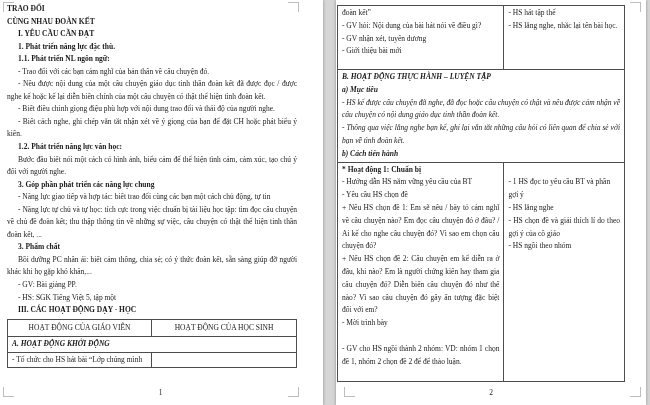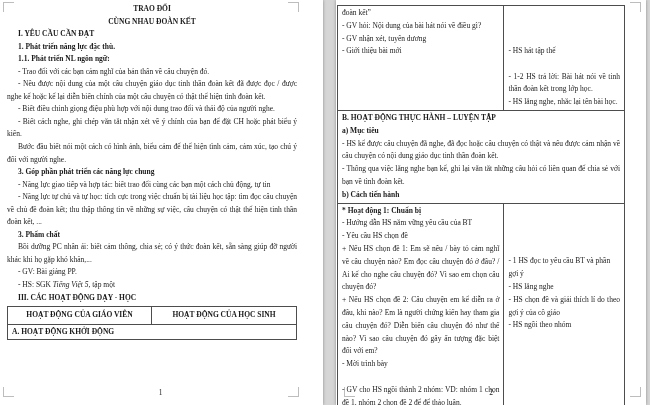--- a/index.html
+++ b/index.html
@@ -6,36 +6,36 @@
   body{background:#d6d6d6;font-family:"Liberation Serif","DejaVu Serif",serif;color:#1a1a1a;}
   .canvas{position:relative;width:650px;height:405px;overflow:hidden;background:#d6d6d6;}
   .page{position:absolute;top:0;height:405px;background:#ffffff;box-shadow:0 0 3px rgba(0,0,0,.35);overflow:hidden;}
   #page1{left:-2px;width:325px;}
   #page2{left:336px;width:310px;}
   .content{position:relative;font-size:7.5px;line-height:12.55px;}
   #page1 .content{padding:3px 26px 0 9px;}
   #page2 .content{padding:5px 13px 0 1px;}
   p{margin:0;}
   .b{font-weight:bold;}
-  .ctr{text-align:center;}
+  .ctr{}
   .jus{text-align:justify;}
   .ind{text-indent:11px;}
-  .it{font-style:italic;}
+  .it{}
   
   .tbl{border:1px solid #4d4d4d;margin-top:2px;}
   .trow{display:flex;align-items:stretch;border-top:1px solid #4d4d4d;}
   .trow:first-child{border-top:none;}
   .cell{padding:1px 4px;box-sizing:border-box;}
   .cgv{border-right:1px solid #4d4d4d;}
   #page1 .cgv,#page1 .chs{width:50%;}
   #page2 .tbl{margin:0;width:286px;line-height:12.8px;}
   #page2 .cgv{width:58.2%;}
-  #page2 .chs{width:41.8%;margin-top:38px;}
-  .cfull{width:100%;}
-  .hrow .cell{text-align:center;font-weight:bold;padding:2px 2px;}
+  #page2 .chs{width:41.8%;}
+  .cfull{width:100%;font-style:italic;}
+  .hrow .cell{text-align:center;font-weight:normal;padding:2px 2px;}
   .rowA{min-height:63px;}
   .rowB{min-height:86px;}
   .rowHD{min-height:218px;}
   .sp1{margin-top:12.8px;}
   .spBig{margin-top:102px;}
   .pageno{position:absolute;bottom:8px;left:0;width:100%;text-align:center;font-size:7.5px;color:#1a1a1a;}
   
   .crop{position:absolute;width:10px;height:9px;border:0 solid #bdbdbd;}
   .crop.tl{border-top-width:1px;border-left-width:1px;}
   .crop.tr{border-top-width:1px;border-right-width:1px;}
@@ -58,38 +58,43 @@
     <div class="crop br"></div>
     <div class="content">
       <p class="ctr b">TRAO ĐỔI</p>
       <p class="ctr b">CÙNG NHAU ĐOÀN KẾT</p>
       <p class="b ind">I. YÊU CẦU CẦN ĐẠT</p>
       <p class="b ind">1. Phát triển năng lực đặc thù.</p>
       <p class="b ind">1.1. Phát triển NL ngôn ngữ:</p>
       <p class="jus ind">- Trao đổi với các bạn cảm nghĩ của bản thân về câu chuyện đó.</p>
       <p class="jus ind">- Nêu được nội dung của một câu chuyện giáo dục tinh thần đoàn kết đã được đọc / được nghe kể hoặc kể lại diễn biến chính của một câu chuyện có thật thể hiện tình đoàn kết.</p>
       <p class="jus ind">- Biết điều chỉnh giọng điệu phù hợp với nội dung trao đổi và thái độ của người nghe.</p>
-      <p class="jus ind">- Biết cách nghe, ghi chép vắn tắt nhận xét về ý chính của bạn để đặt CH hoặc phát biểu ý kiến.</p>
+      <p class="jus ind">- Biết cách nghe, ghi chép vắn tắt nhận xét về ý giọng của bạn để đặt CH hoặc phát biểu ý kiến.</p>
+      <p class="b ind">1.2. Phát triển năng lực văn học:</p>
       <p class="jus ind">Bước đầu biết nói một cách có hình ảnh, biểu cảm để thể hiện tình cảm, cảm xúc, tạo chú ý đối với người nghe.</p>
       <p class="b ind">3. Góp phần phát triển các năng lực chung</p>
       <p class="jus ind">- Năng lực giao tiếp và hợp tác: biết trao đổi cùng các bạn một cách chủ động, tự tin</p>
       <p class="jus ind">- Năng lực tự chủ và tự học: tích cực trong việc chuẩn bị tài liệu học tập: tìm đọc câu chuyện về chủ đề đoàn kết; thu thập thông tin về những sự việc, câu chuyện có thật thể hiện tinh thần đoàn kết, ...</p>
       <p class="b ind">3. Phẩm chất</p>
       <p class="jus ind">Bồi dưỡng PC nhân ái: biết cảm thông, chia sẻ; có ý thức đoàn kết, sẵn sàng giúp đỡ người khác khi họ gặp khó khăn,...</p>
       <p class="ind">- GV: Bài giảng PP.</p>
       <p class="ind"><span>- HS: SGK </span><span class="it">Tiếng Việt 5</span><span>, tập một</span></p>
       <p class="b ind">III. CÁC HOẠT ĐỘNG DẠY - HỌC</p>
 
       <div class="tbl">
         <div class="trow hrow">
           <div class="cell cgv">HOẠT ĐỘNG CỦA GIÁO VIÊN</div>
           <div class="cell chs">HOẠT ĐỘNG CỦA HỌC SINH</div>
         </div>
         <div class="trow">
           <div class="cell cfull b">A. HOẠT ĐỘNG KHỞI ĐỘNG</div>
+        </div>
+        <div class="trow">
+          <div class="cell cgv">- Tổ chức cho HS hát bài “Lớp chúng mình</div>
+          <div class="cell chs"></div>
         </div>
       </div>
     </div>
     <div class="pageno">1</div>
   </div>
 
   <div class="page" id="page2">
     <div class="crop tr"></div>
     <div class="crop bl"></div>
     <div class="crop br"></div>
@@ -98,21 +103,20 @@
 
         <div class="trow rowA">
           <div class="cell cgv">
             <p>đoàn kết”</p>
             <p>- GV hỏi: Nội dung của bài hát nói về điều gì?</p>
             <p>- GV nhận xét, tuyên dương</p>
             <p>- Giới thiệu bài mới</p>
           </div>
           <div class="cell chs">
             <p>- HS hát tập thể</p>
-            <p class="sp1 jus">- 1-2 HS trả lời: Bài hát nói về tinh thần đoàn kết trong lớp học.</p>
             <p>- HS lắng nghe, nhắc lại tên bài học.</p>
           </div>
         </div>
 
         <div class="trow rowB">
           <div class="cell cfull">
             <p class="b">B. HOẠT ĐỘNG THỰC HÀNH – LUYỆN TẬP</p>
             <p class="b">a) Mục tiêu</p>
             <p class="jus">- HS kể được câu chuyện đã nghe, đã đọc hoặc câu chuyện có thật và nêu được cảm nhận về câu chuyện có nội dung giáo dục tinh thần đoàn kết.</p>
             <p class="jus">- Thông qua việc lắng nghe bạn kể, ghi lại vắn tắt những câu hỏi có liên quan để chia sẻ với bạn về tình đoàn kết.</p>

